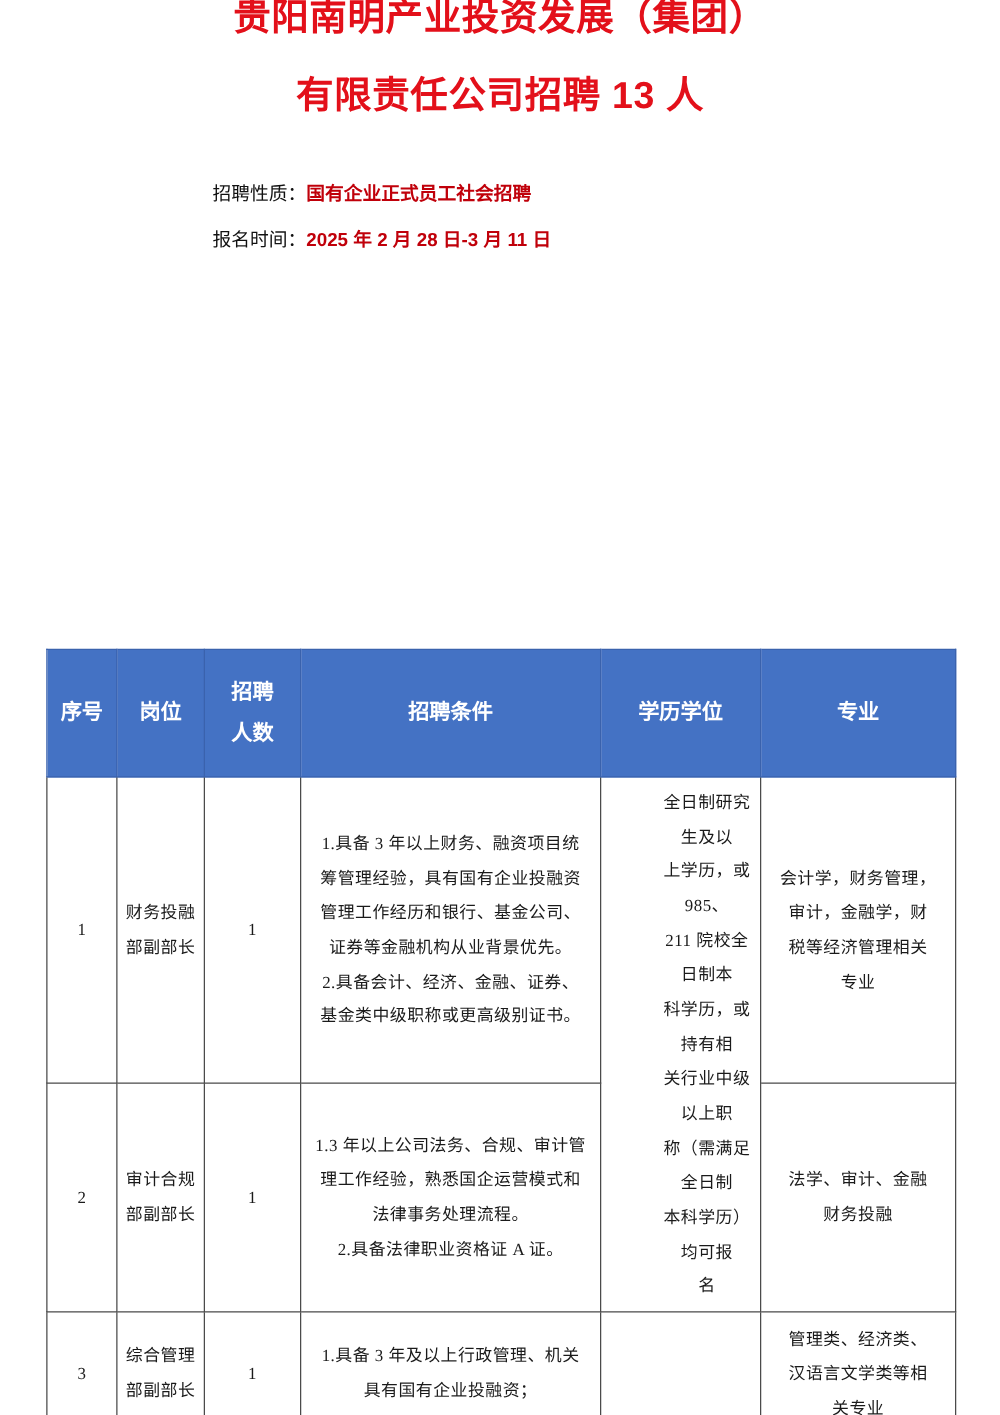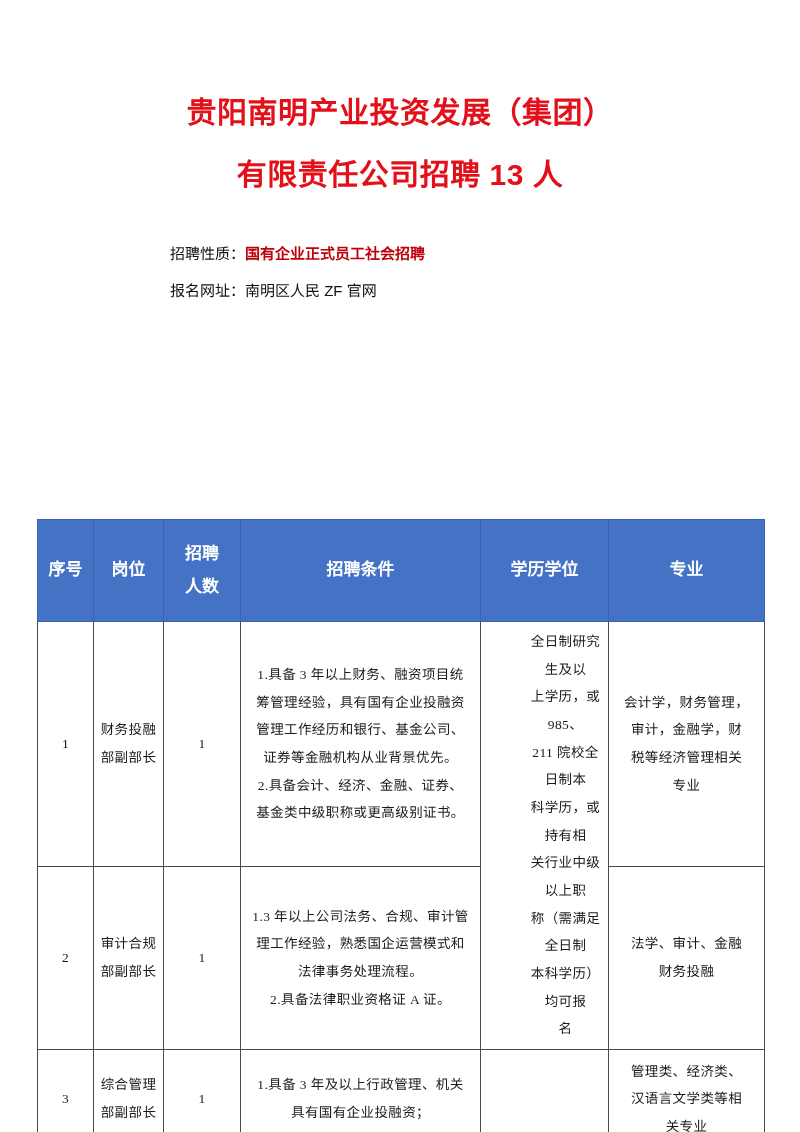--- a/index.html
+++ b/index.html
@@ -19,21 +19,20 @@
 
   .page {
     width: 800px;
     height: 1132px;
     position: relative;
     box-sizing: border-box;
   }
 
   
   .title-block {
-    padding-top: 98px;
     text-align: center;
   }
   .title-line {
     color: #E3101A;
     font-weight: bold;
     font-size: 30px;
     line-height: 1.0;
     letter-spacing: 0.5px;
     margin: 0 0 32px 0;
     white-space: nowrap;
@@ -154,24 +153,24 @@
     <div class="title-line l1">贵阳南明产业投资发展（集团）</div>
     <div class="title-line l2">有限责任公司招聘 13 人</div>
   </div>
 
   <div class="info-block">
 
     <div class="info-row">
       <span class="info-label">招聘性质：</span><span class="info-value em">国有企业正式员工社会招聘</span>
     </div>
 
-
     <div class="info-row">
-      <span class="info-label">报名网址：</span><span class="info-value">南明区人民 ZF 官网</span>
+      <span class="info-label">报名时间：</span><span class="info-value em">2025 年 2 月 28 日-3 月 11 日</span>
     </div>
+
 
 
   </div>
 
   <div class="table-wrap">
     <table class="jobs">
       <colgroup>
         <col class="w-index">
         <col class="w-post">
         <col class="w-count">

